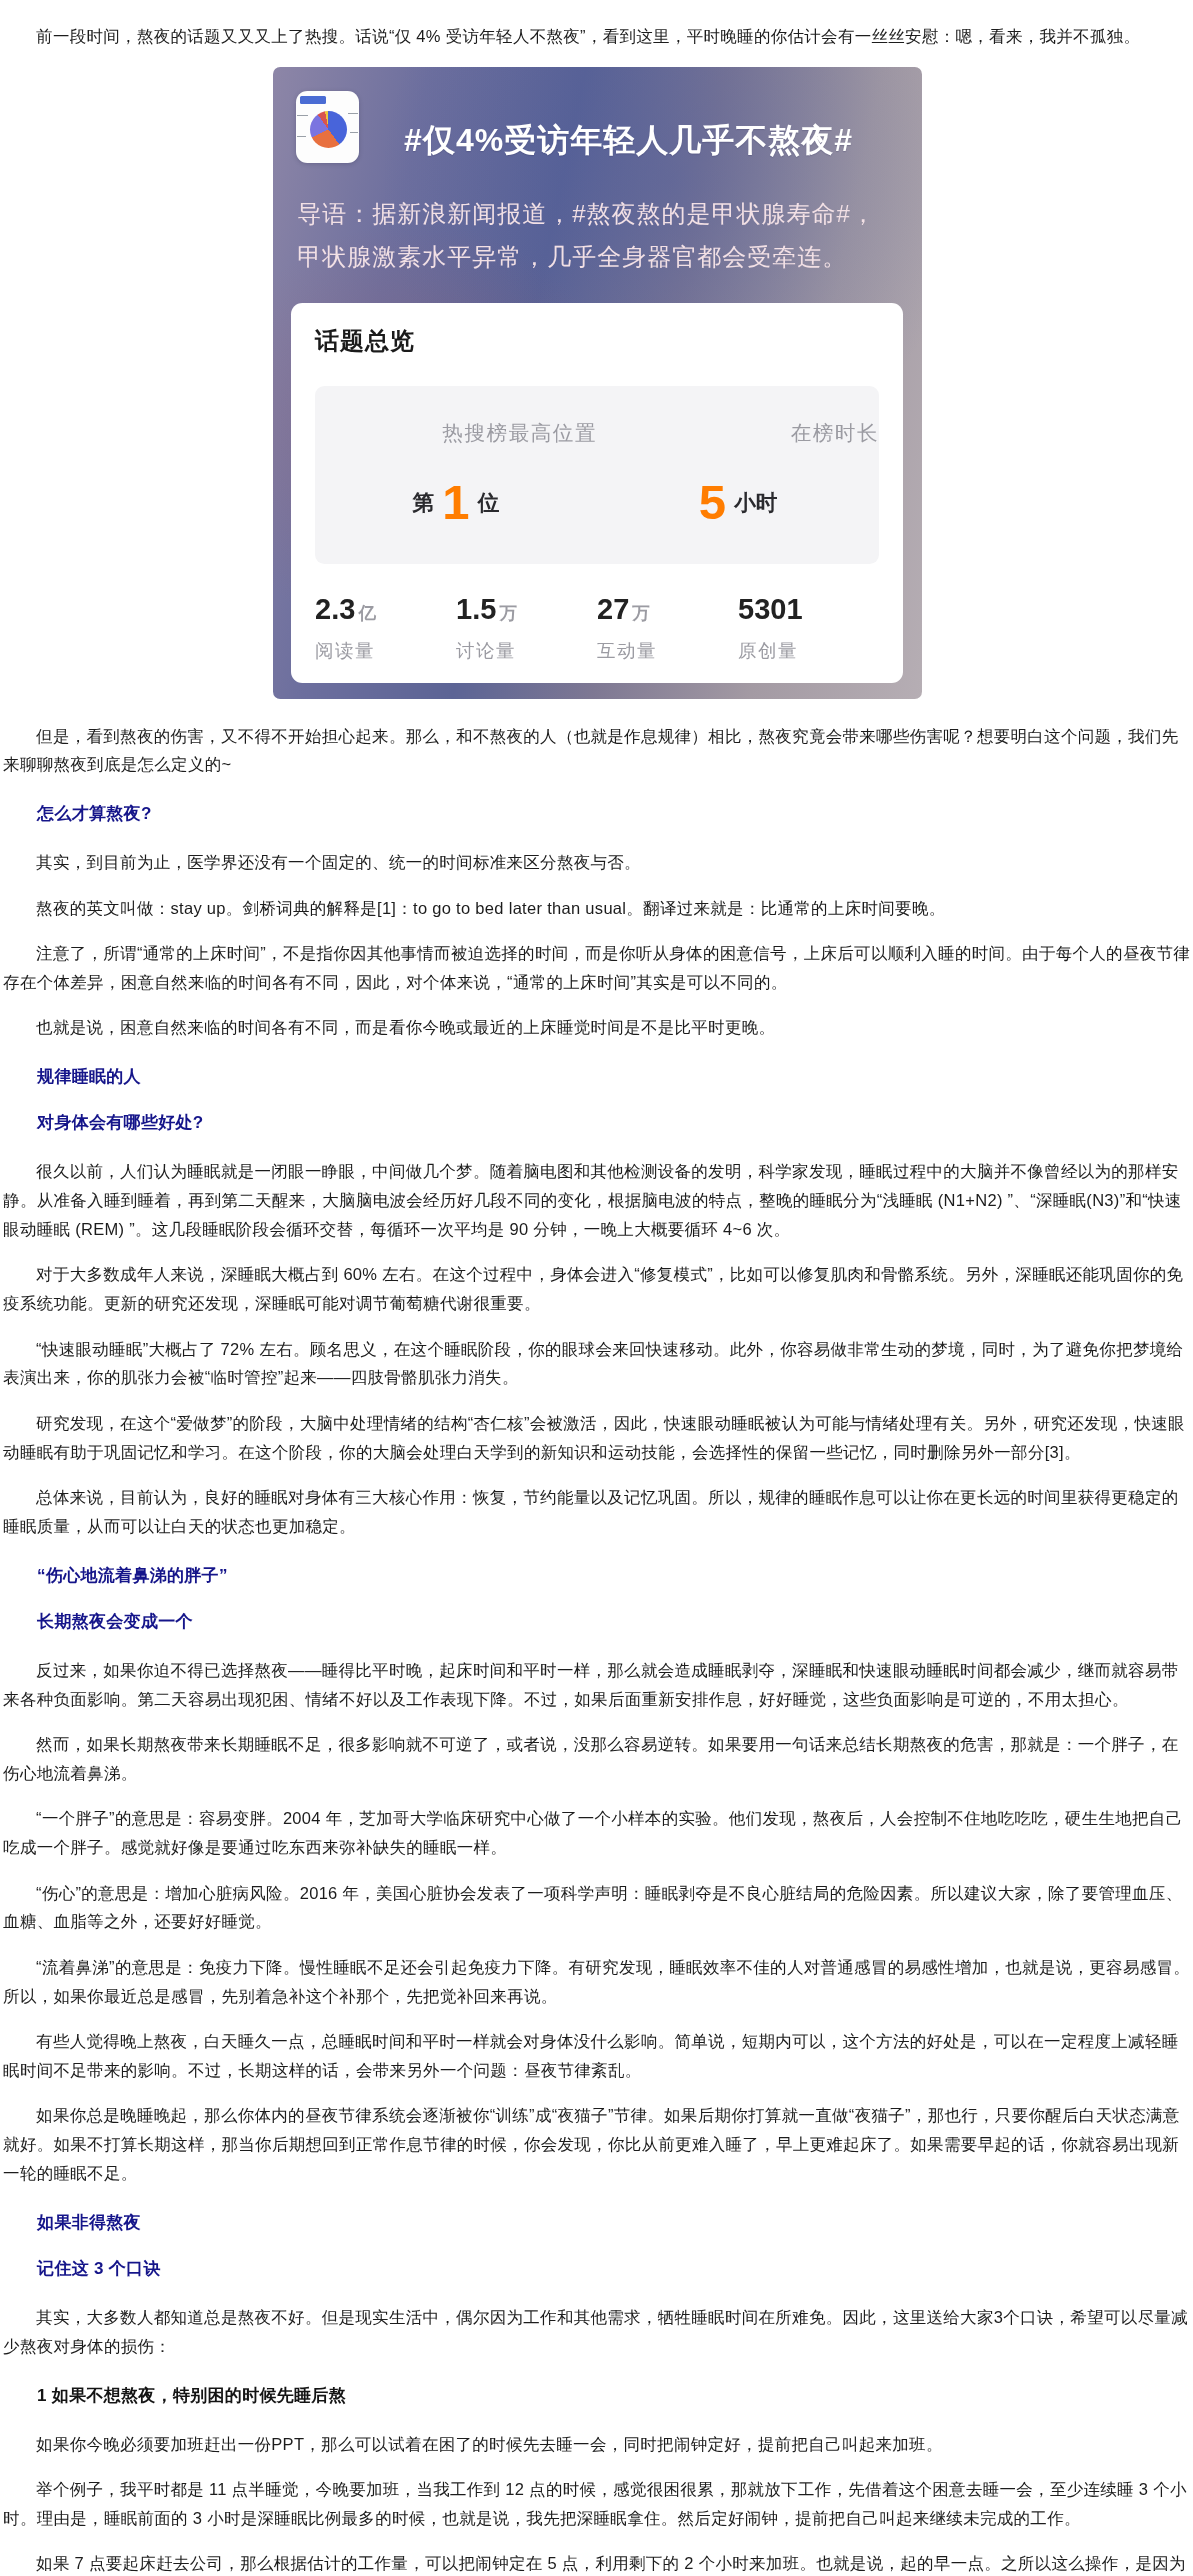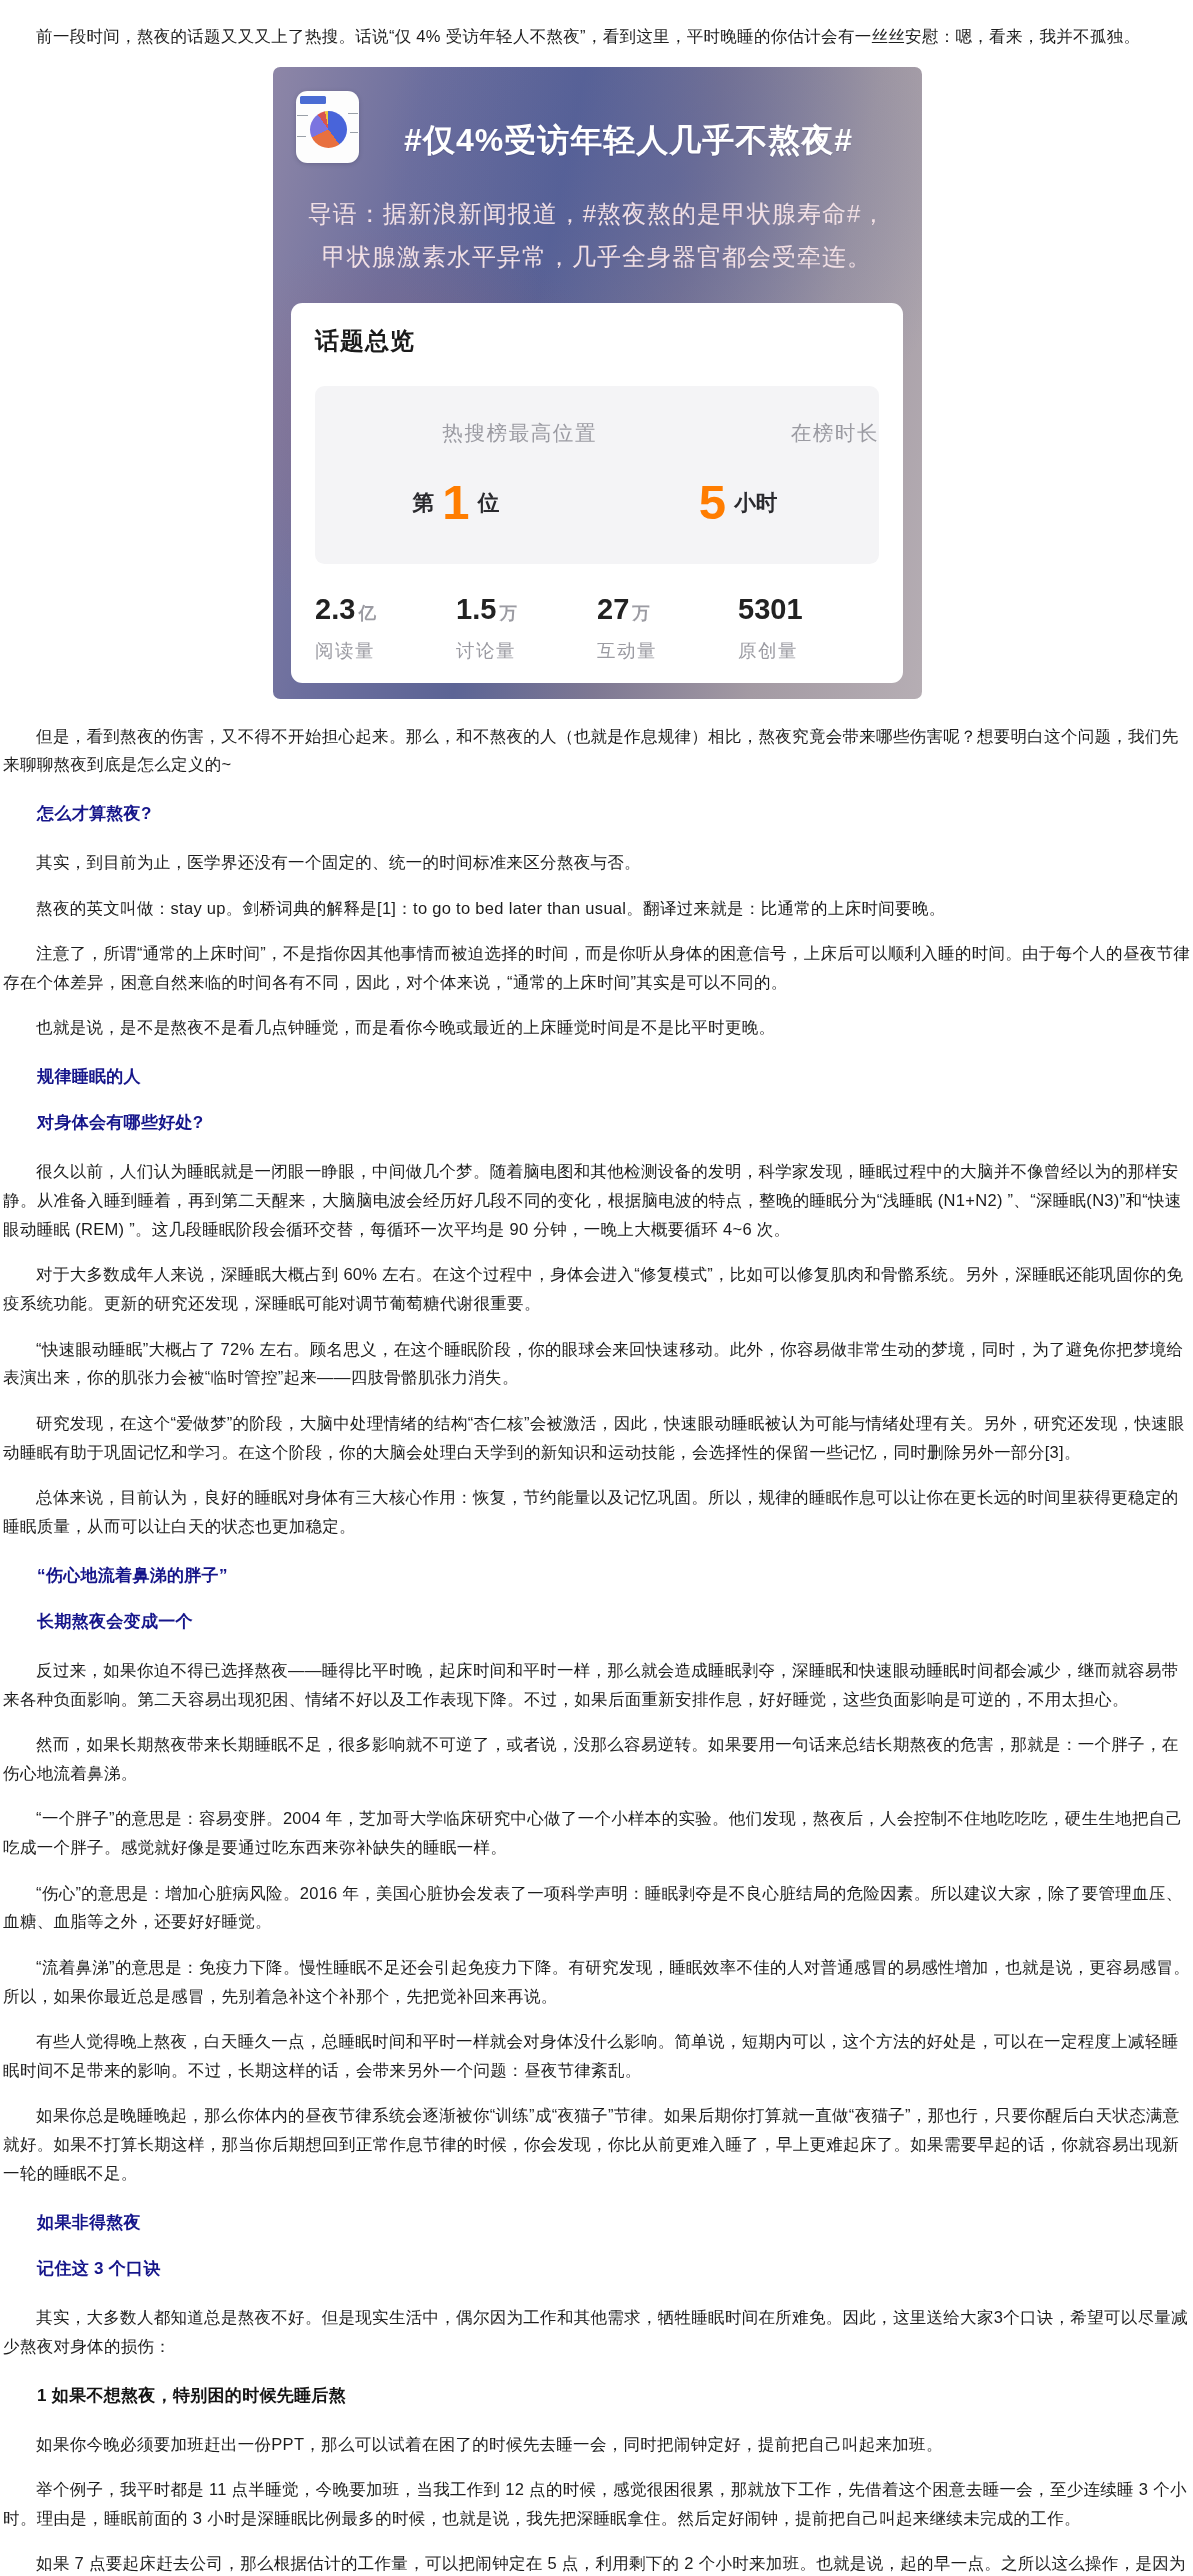--- a/index.html
+++ b/index.html
@@ -85,21 +85,20 @@
     color: #ffffff;
     letter-spacing: 1px;
     text-shadow: 0 0.5px 1px rgba(50,50,90,.25);
   }
   .card-lead {
     margin: 29px 6.2px 25px;
     font-size: 24px;
     line-height: 1.8;
     color: #f2e0e5;
     letter-spacing: 1px;
-    text-align: center;
   }
   .overview {
     background: #ffffff;
     border-radius: 11.3px;
     padding: 21.6px 24px 19.6px;
   }
   .overview-title {
     margin: 0 0 29px;
     font-size: 24px;
     font-weight: bold;
@@ -204,21 +203,21 @@
         </div>
     </div>
   </section>
 
   <main id="article">
       <p class="para">但是，看到熬夜的伤害，又不得不开始担心起来。那么，和不熬夜的人（也就是作息规律）相比，熬夜究竟会带来哪些伤害呢？想要明白这个问题，我们先来聊聊熬夜到底是怎么定义的~</p>
       <h3 class="blue-heading">怎么才算熬夜?</h3>
       <p class="para">其实，到目前为止，医学界还没有一个固定的、统一的时间标准来区分熬夜与否。</p>
       <p class="para">熬夜的英文叫做：stay up。剑桥词典的解释是[1]：to go to bed later than usual。翻译过来就是：比通常的上床时间要晚。</p>
       <p class="para">注意了，所谓“通常的上床时间”，不是指你因其他事情而被迫选择的时间，而是你听从身体的困意信号，上床后可以顺利入睡的时间。由于每个人的昼夜节律存在个体差异，困意自然来临的时间各有不同，因此，对个体来说，“通常的上床时间”其实是可以不同的。</p>
-      <p class="para">也就是说，是不是熬夜不是看几点钟睡觉，而是看你今晚或最近的上床睡觉时间是不是比平时更晚。</p>
+      <p class="para">也就是说，困意自然来临的时间各有不同，而是看你今晚或最近的上床睡觉时间是不是比平时更晚。</p>
       <h3 class="blue-heading">规律睡眠的人</h3>
       <h3 class="blue-heading">对身体会有哪些好处?</h3>
       <p class="para">很久以前，人们认为睡眠就是一闭眼一睁眼，中间做几个梦。随着脑电图和其他检测设备的发明，科学家发现，睡眠过程中的大脑并不像曾经以为的那样安静。从准备入睡到睡着，再到第二天醒来，大脑脑电波会经历好几段不同的变化，根据脑电波的特点，整晚的睡眠分为“浅睡眠 (N1+N2) ”、“深睡眠(N3)”和“快速眼动睡眠 (REM) ”。这几段睡眠阶段会循环交替，每循环一次平均是 90 分钟，一晚上大概要循环 4~6 次。</p>
       <p class="para">对于大多数成年人来说，深睡眠大概占到 60% 左右。在这个过程中，身体会进入“修复模式”，比如可以修复肌肉和骨骼系统。另外，深睡眠还能巩固你的免疫系统功能。更新的研究还发现，深睡眠可能对调节葡萄糖代谢很重要。</p>
       <p class="para">“快速眼动睡眠”大概占了 72% 左右。顾名思义，在这个睡眠阶段，你的眼球会来回快速移动。此外，你容易做非常生动的梦境，同时，为了避免你把梦境给表演出来，你的肌张力会被“临时管控”起来——四肢骨骼肌张力消失。</p>
       <p class="para">研究发现，在这个“爱做梦”的阶段，大脑中处理情绪的结构“杏仁核”会被激活，因此，快速眼动睡眠被认为可能与情绪处理有关。另外，研究还发现，快速眼动睡眠有助于巩固记忆和学习。在这个阶段，你的大脑会处理白天学到的新知识和运动技能，会选择性的保留一些记忆，同时删除另外一部分[3]。</p>
       <p class="para">总体来说，目前认为，良好的睡眠对身体有三大核心作用：恢复，节约能量以及记忆巩固。所以，规律的睡眠作息可以让你在更长远的时间里获得更稳定的睡眠质量，从而可以让白天的状态也更加稳定。</p>
       <h3 class="blue-heading">“伤心地流着鼻涕的胖子”</h3>
       <h3 class="blue-heading">长期熬夜会变成一个</h3>
       <p class="para">反过来，如果你迫不得已选择熬夜——睡得比平时晚，起床时间和平时一样，那么就会造成睡眠剥夺，深睡眠和快速眼动睡眠时间都会减少，继而就容易带来各种负面影响。第二天容易出现犯困、情绪不好以及工作表现下降。不过，如果后面重新安排作息，好好睡觉，这些负面影响是可逆的，不用太担心。</p>

